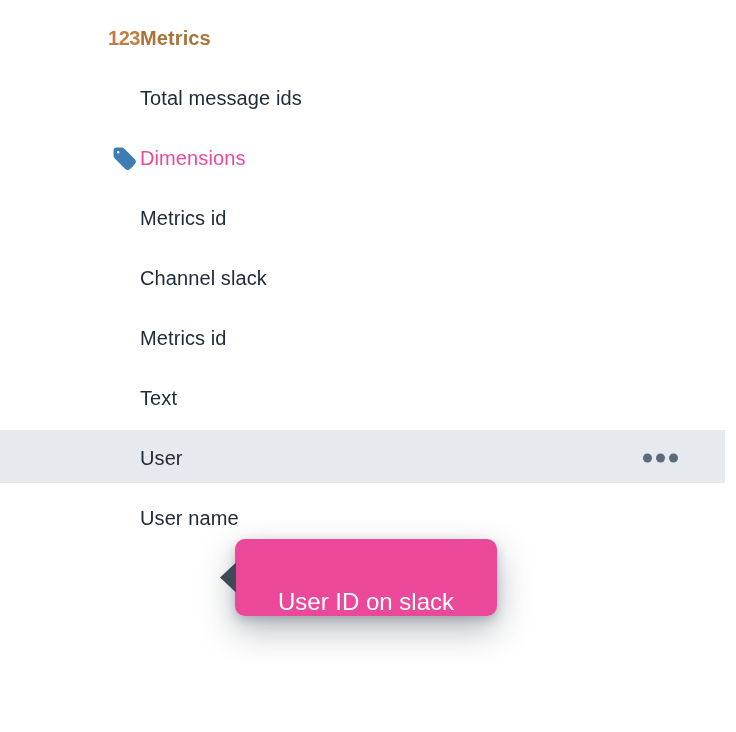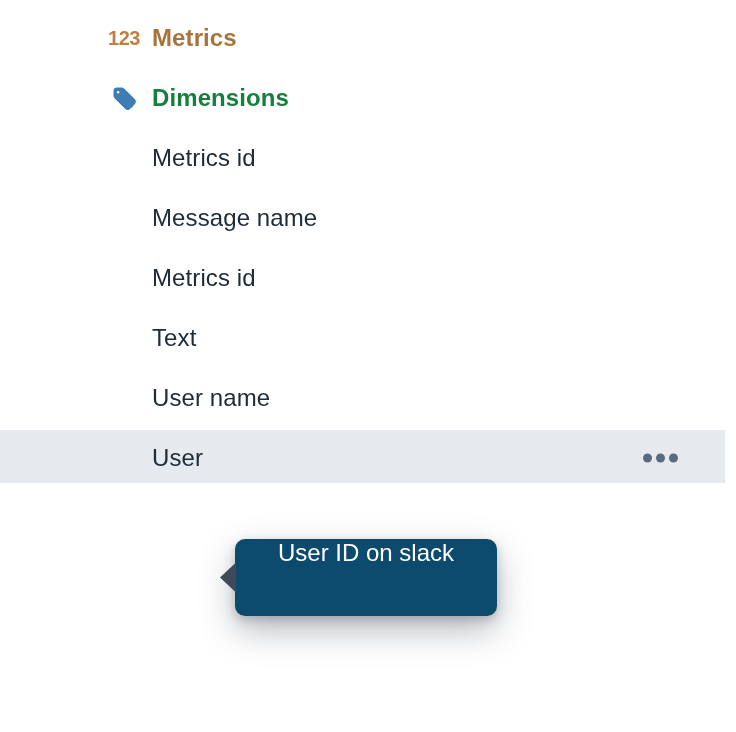--- a/index.html
+++ b/index.html
@@ -14,37 +14,36 @@
   .row {
     height: 60px;
     display: flex;
     align-items: center;
     padding-left: 108px;
     position: relative;
   }
   .icon-slot {
     width: 32px;
     flex: 0 0 32px;
-    margin-right: 12px;
     display: flex;
     align-items: center;
     justify-content: center;
     position: relative;
     z-index: 2;
   }
   .label {
-    font-size: 24px;
+    font-size: 20px;
     color: #202c39;
     white-space: nowrap;
     position: relative;
     z-index: 2;
     letter-spacing: 0.1px;
   }
   .header-metrics .label { color: #a9743c; font-weight: 700; }
-  .header-dimensions .label { color: #15803d; font-weight: 700; }
+  .header-dimensions .label { color: #ec4899; font-weight: 400; }
   .num-icon {
     font-size: 20px;
     font-weight: 700;
     color: #c08045;
     letter-spacing: -0.5px;
   }
   .row-highlight-bg {
     position: absolute;
     left: 0; right: 11px; top: 2px; bottom: 5px;
     background: #e6e9ee;
@@ -65,24 +64,24 @@
     width: 9px; height: 9px;
     border-radius: 50%;
     background: #5a6b7c;
   }
   .tooltip {
     position: absolute;
     left: 235px;
     top: 539px;
     width: 262px;
     height: 77px;
-    background: #0c4a6e;
+    background: #ec4899;
     border-radius: 10px;
     display: flex;
-    align-items: flex-start;
+    align-items: flex-end;
     justify-content: center;
     z-index: 10;
     box-shadow: 0 14px 34px rgba(62, 74, 87, 0.38), 0 4px 10px rgba(62, 74, 87, 0.25);
   }
   .tooltip-text {
     color: #ffffff;
     font-size: 24px;
     white-space: nowrap;
   }
   .tooltip-arrow {
@@ -101,66 +100,70 @@
 
 <div class="tree">
 
   <div class="row header-metrics">
     <span class="icon-slot">
       <span class="num-icon">123</span>
     </span>
     <span class="label">Metrics</span>
   </div>
 
+  <div class="row">
+    <span class="icon-slot"></span>
+    <span class="label">Total message ids</span>
+  </div>
 
   <div class="row header-dimensions">
     <span class="icon-slot">
       <svg width="27" height="27" viewBox="0 0 24 24">
         <path fill="#3e7cb4" fill-rule="evenodd" d="M5.25 2.25a3 3 0 0 0-3 3v4.318a3 3 0 0 0 .879 2.121l9.58 9.581c.92.92 2.39 1.186 3.548.428a18.849 18.849 0 0 0 5.441-5.44c.758-1.16.492-2.629-.428-3.548l-9.58-9.581a3 3 0 0 0-2.122-.879H5.25ZM6.375 7.5a1.125 1.125 0 1 0 0-2.25 1.125 1.125 0 0 0 0 2.25Z"></path>
       </svg>
     </span>
     <span class="label">Dimensions</span>
   </div>
 
   <div class="row">
     <span class="icon-slot"></span>
     <span class="label">Metrics id</span>
   </div>
 
   <div class="row">
     <span class="icon-slot"></span>
-    <span class="label">Message name</span>
+    <span class="label">Channel slack</span>
   </div>
 
 
   <div class="row">
     <span class="icon-slot"></span>
     <span class="label">Metrics id</span>
   </div>
 
 
   <div class="row">
     <span class="icon-slot"></span>
     <span class="label">Text</span>
   </div>
 
   <div class="row">
-    <span class="icon-slot"></span>
-    <span class="label">User name</span>
-  </div>
-
-  <div class="row">
     <div class="row-highlight-bg"></div>
     <span class="icon-slot"></span>
     <span class="label">User</span>
     <span class="menu-dots">
       <span class="dot"></span>
         <span class="dot"></span>
         <span class="dot"></span>
     </span>
   </div>
 
+  <div class="row">
+    <span class="icon-slot"></span>
+    <span class="label">User name</span>
+  </div>
+
 </div>
 
 <div class="tooltip">
   <span class="tooltip-arrow"></span>
   <span class="tooltip-text">User ID on slack</span>
 </div>
 
 </body></html>

